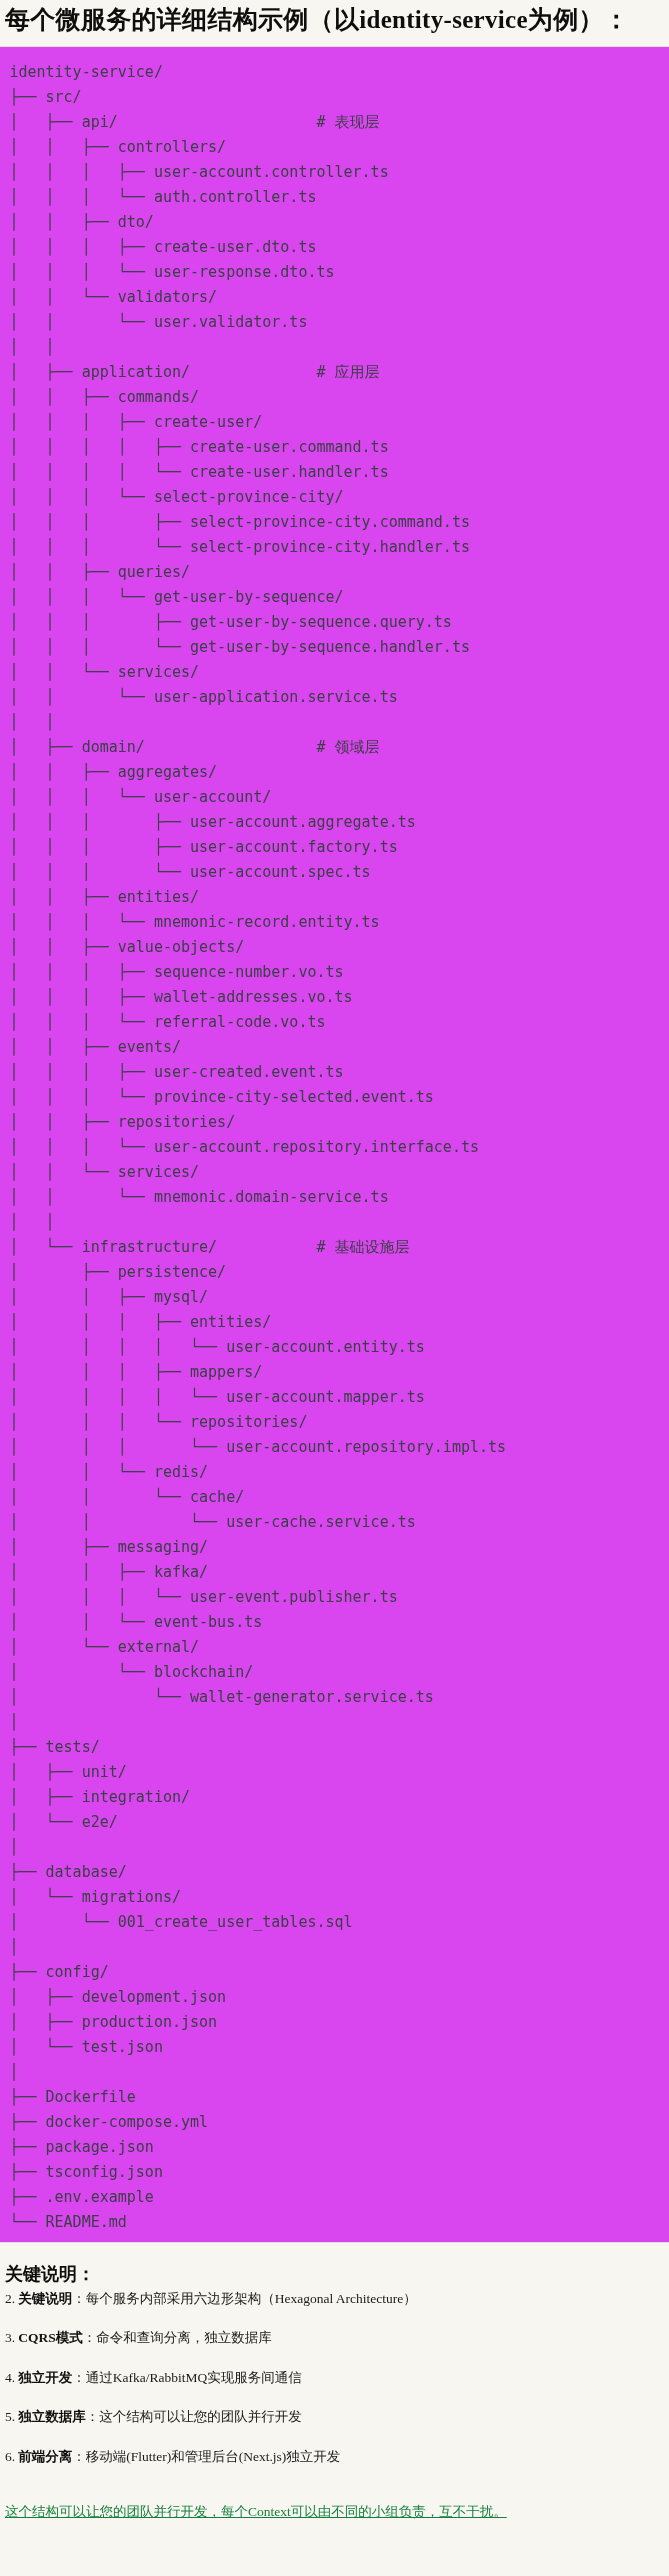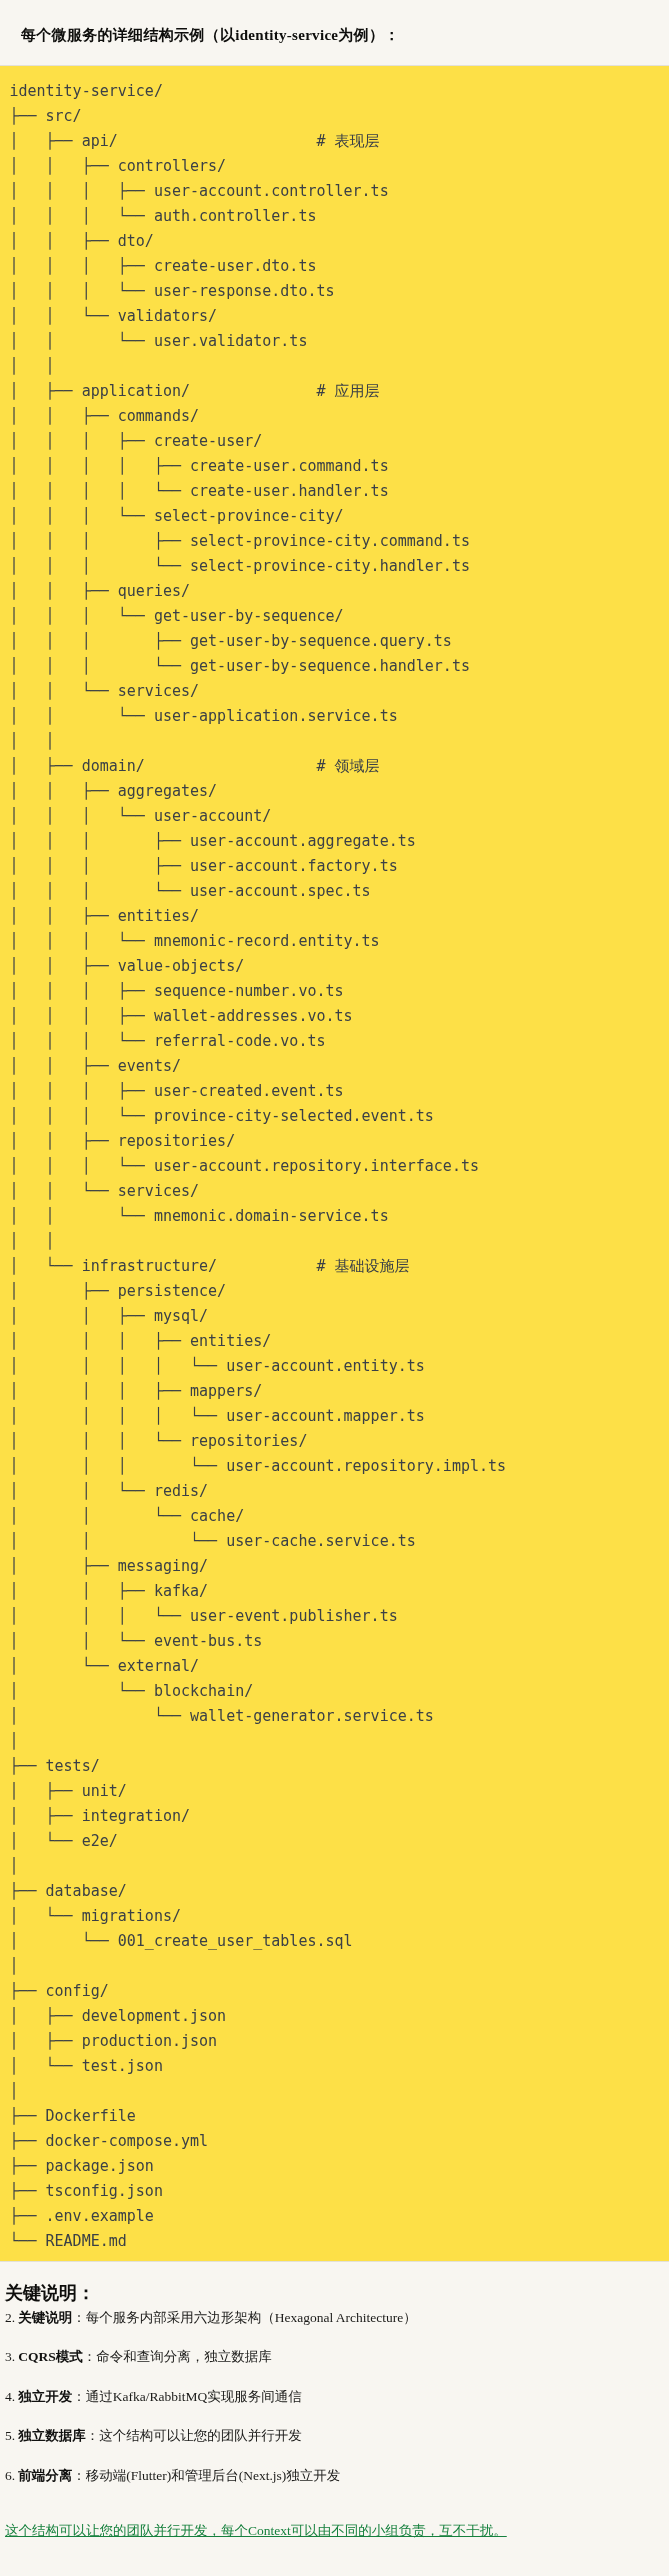--- a/index.html
+++ b/index.html
@@ -6,33 +6,33 @@
   body{
     width:669px;
     min-height:2576px;
     background:#f8f6f1;
     color:#1a1a18;
     font-family:"Liberation Serif", serif;
     box-sizing:border-box;
   }
   .page{width:669px;}
   .doc-title{
-    font-size:15px;
+    font-size:25px;
     font-weight:bold;
     line-height:27.5px;
-    margin:16px;
+    margin:0;
     padding:5.6px 7.5px 0 5px;
     color:#0e0e0c;
     letter-spacing:0.3px;
   }
   .code-block{
     box-sizing:border-box;
     width:669px;
     margin:13px 0 0 0;
-    background:#fde047;
+    background:#d946ef;
     border-top:0.6px solid #e3e1d8;
     border-bottom:0.6px solid #e3e1d8;
     padding:13px 6.3px 6.9px 9.4px;
     font-family:"DejaVu Sans Mono", monospace;
     font-size:15px;
     line-height:25px;
     color:#3b4046;
     white-space:pre;
     overflow:hidden;
   }

